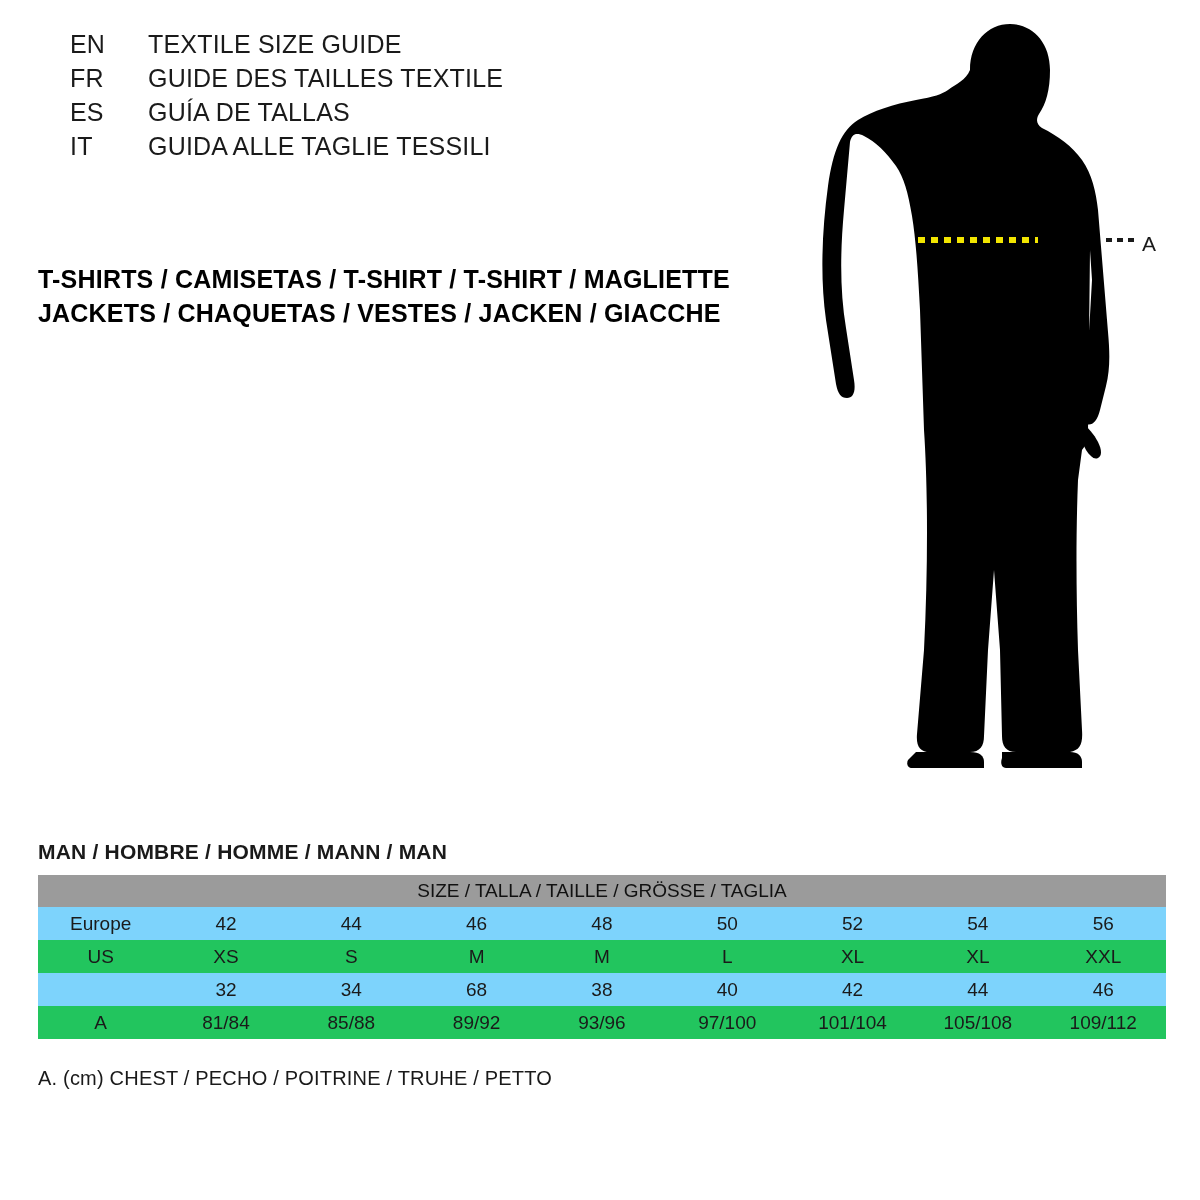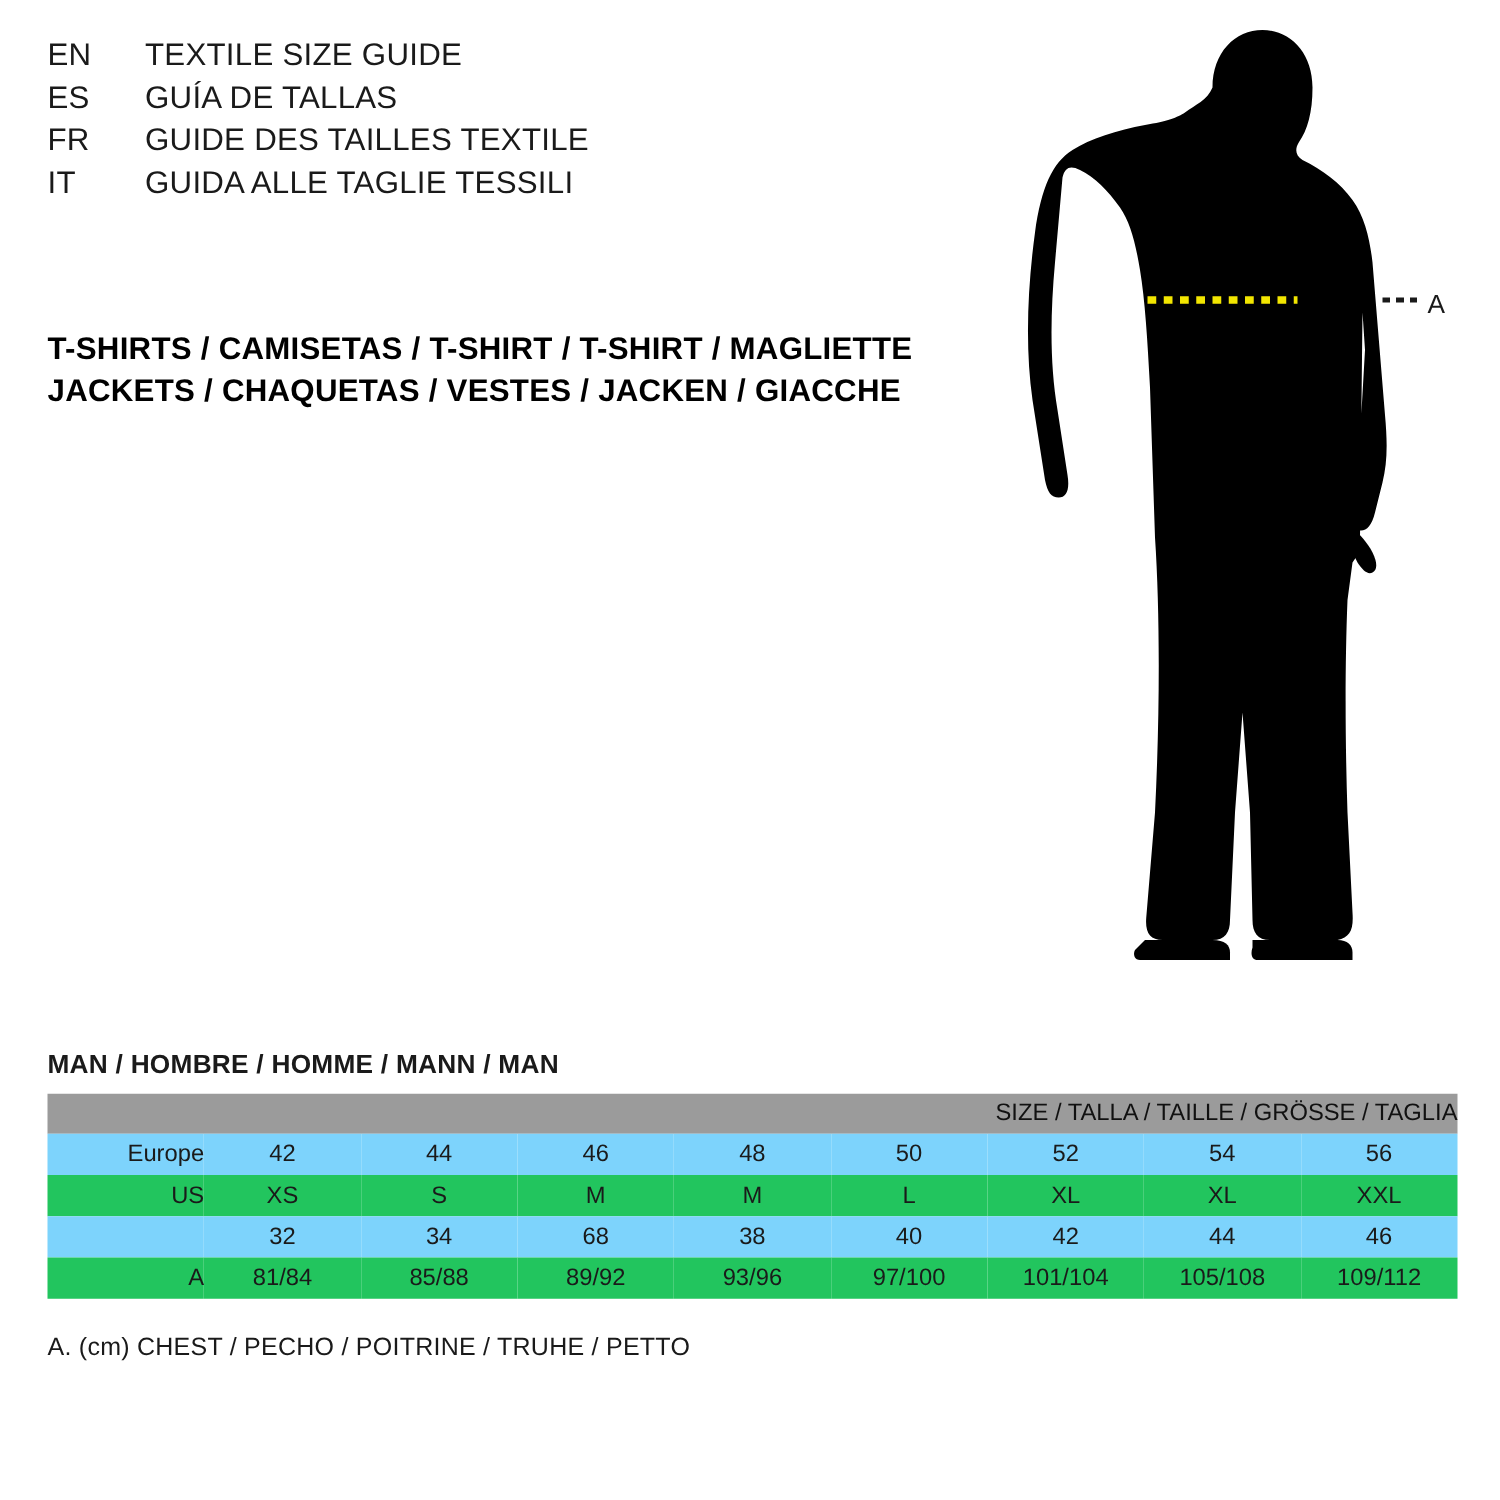--- a/index.html
+++ b/index.html
@@ -22,20 +22,21 @@
     left: 38px;
     top: 30px;
     width: 700px;
   }
   .lang-row {
     display: flex;
     align-items: baseline;
     height: 34px;
     font-size: 25px;
     letter-spacing: 0.2px;
+    margin-left: 32px;
   }
   .lang-code {
     width: 78px;
     flex: 0 0 78px;
     color: #1a1a1a;
   }
   .lang-text {
     color: #1a1a1a;
   }
 
@@ -102,21 +103,21 @@
     table-layout: fixed;
   }
   table.size-table td {
     font-size: 19px;
     color: #1a1a1a;
     height: 33px;
     padding: 0;
     vertical-align: middle;
   }
   td.label-cell {
-    text-align: right;
+    text-align: center;
     padding-left: 8px;
     width: 172px;
     margin-left: 16px;
   }
   td.val-cell {
     text-align: center;
   }
   tr.head-row td {
     background: #9b9b9b;
     color: #111111;
@@ -138,26 +139,26 @@
 </style>
 </head>
 <body>
 
 <div class="lang-block">
   <div class="lang-row">
     <span class="lang-code">EN</span>
     <span class="lang-text">TEXTILE SIZE GUIDE</span>
   </div>
   <div class="lang-row">
+    <span class="lang-code">FR</span>
+    <span class="lang-text">GUIDE DES TAILLES TEXTILE</span>
+  </div>
+  <div class="lang-row">
     <span class="lang-code">ES</span>
     <span class="lang-text">GUÍA DE TALLAS</span>
-  </div>
-  <div class="lang-row">
-    <span class="lang-code">FR</span>
-    <span class="lang-text">GUIDE DES TAILLES TEXTILE</span>
   </div>
   <div class="lang-row">
     <span class="lang-code">IT</span>
     <span class="lang-text">GUIDA ALLE TAGLIE TESSILI</span>
   </div>
 </div>
 
 <div class="category-block">
   <div class="category-line">T-SHIRTS / CAMISETAS / T-SHIRT / T-SHIRT / MAGLIETTE</div>
   <div class="category-line">JACKETS / CHAQUETAS / VESTES / JACKEN / GIACCHE</div>

